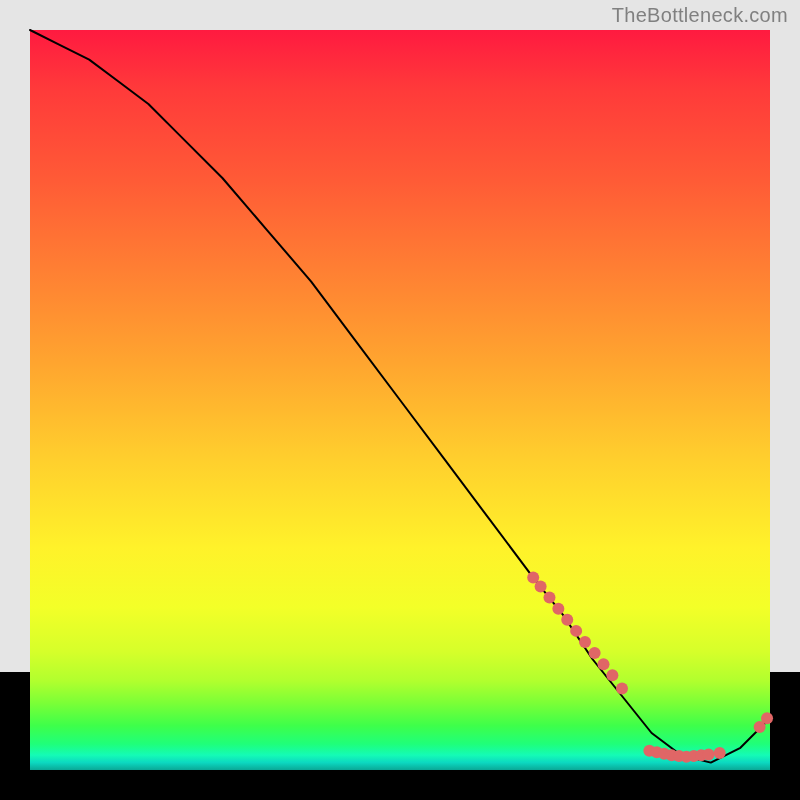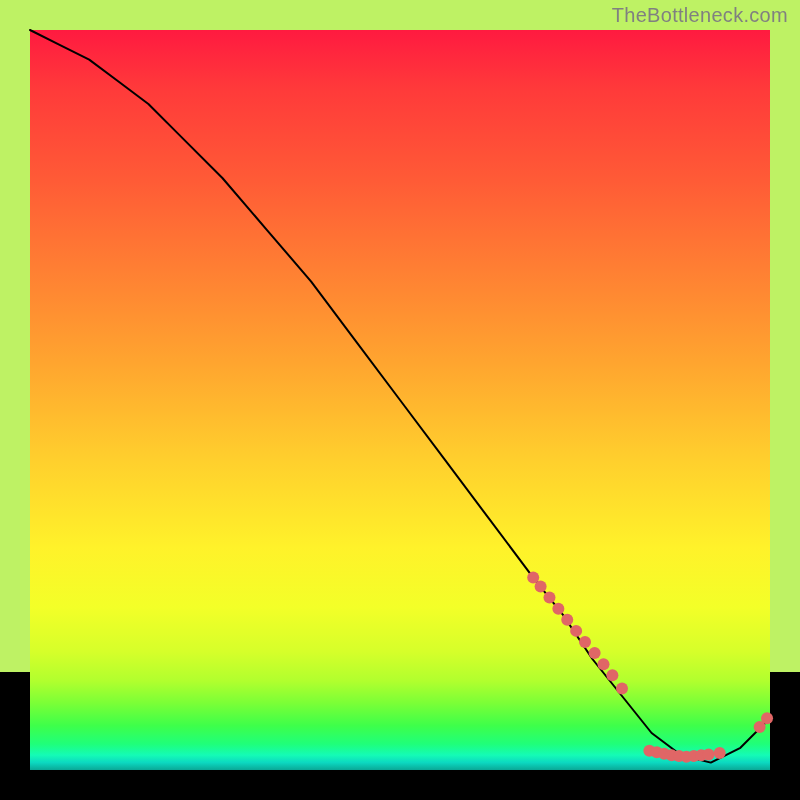--- a/index.html
+++ b/index.html
@@ -8,21 +8,21 @@
     width: 800px;
     height: 800px;
     background: #000;
     overflow: hidden;
     font-family: Arial, Helvetica, sans-serif;
   }
   .stage {
     position: relative;
     width: 800px;
     height: 672px;
-    background: #bef264;
+    background: #e5e5e5;
   }
   .plot {
     position: absolute;
     left: 30px;
     top: 30px;
     width: 740px;
     height: 740px;
     
     background: linear-gradient(
       to bottom,

